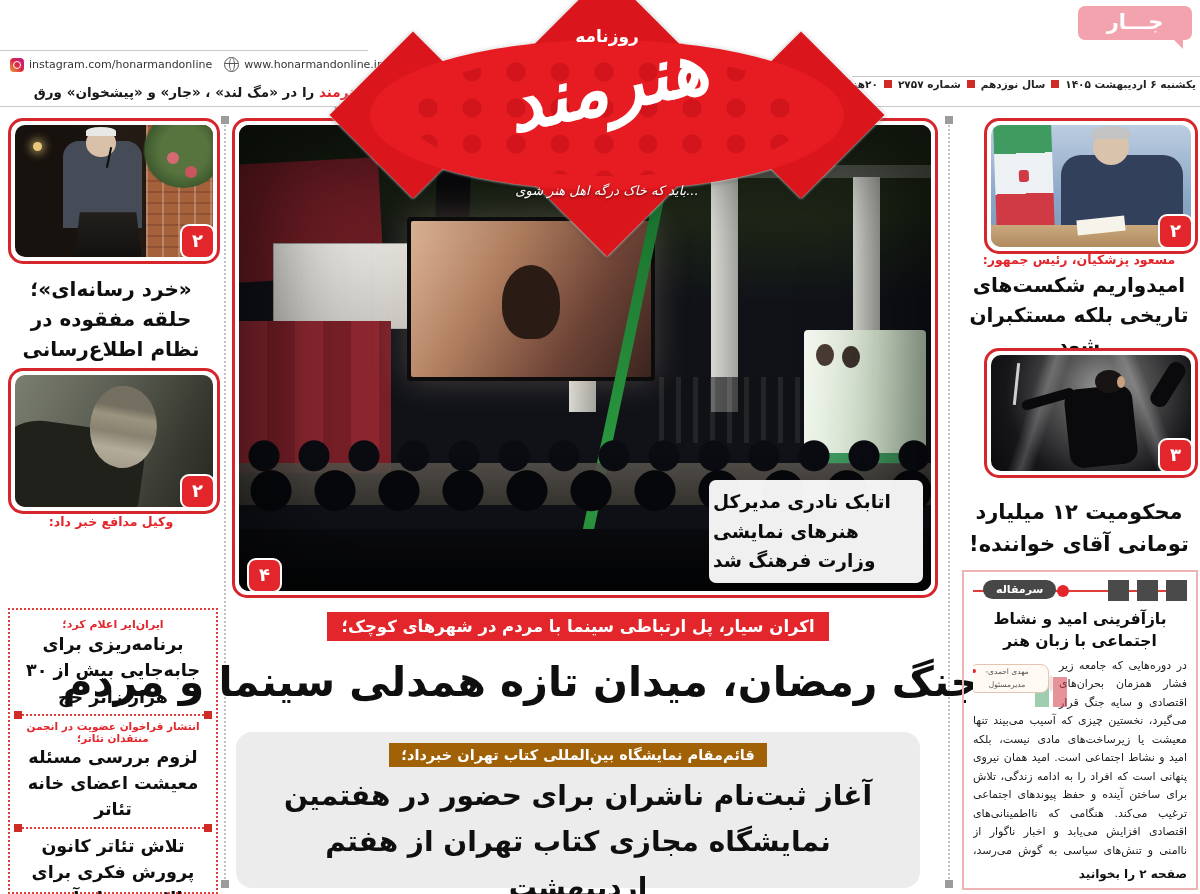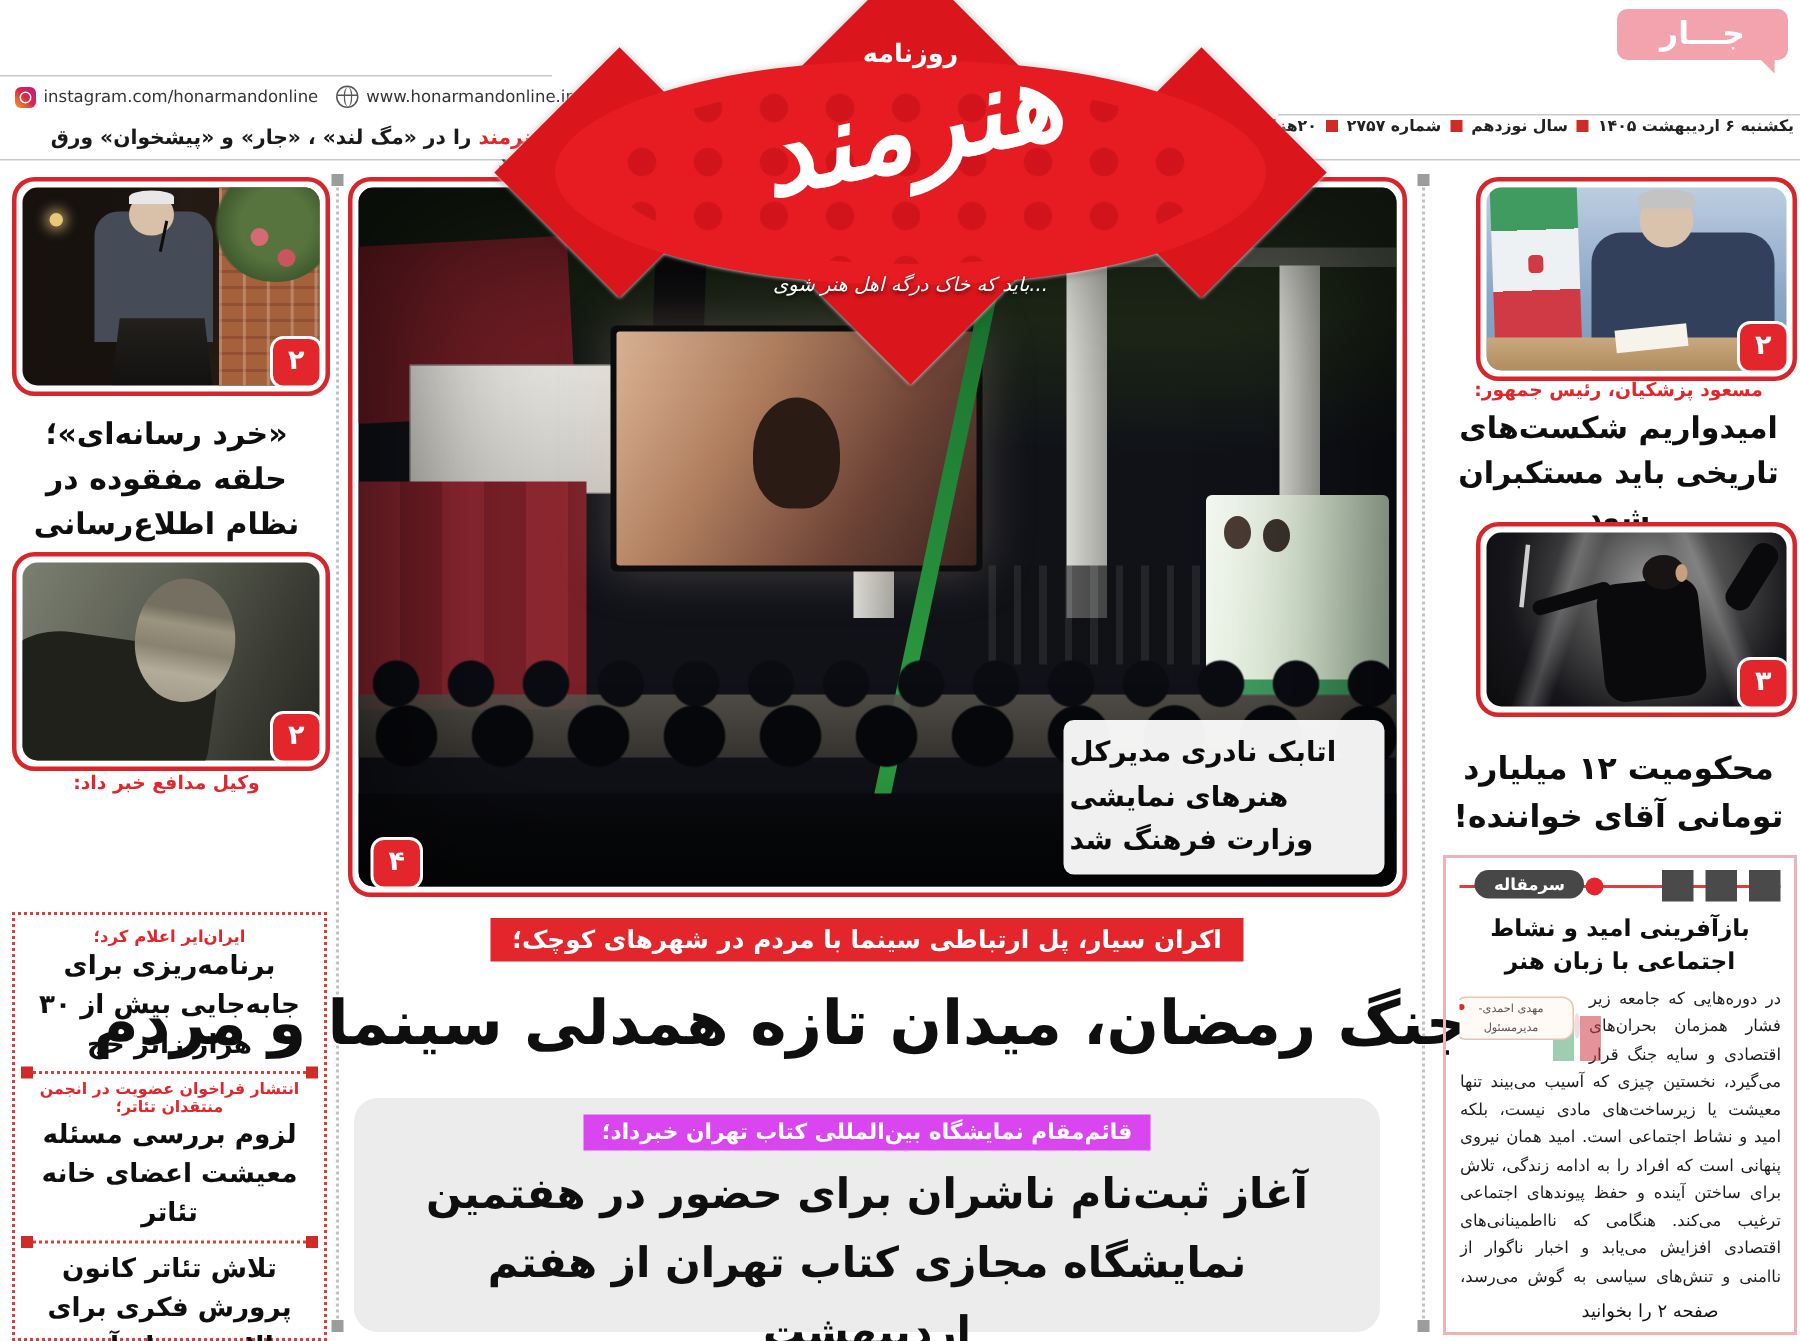--- a/index.html
+++ b/index.html
@@ -124,21 +124,21 @@
   .mp-caption{position:absolute;right:8px;bottom:8px;width:206px;padding:7px 4px;
      background:rgba(253,253,253,.95);border-radius:7px;font-size:18.5px;font-weight:bold;
      text-align:left;direction:rtl;line-height:1.6;color:#0c0c0c;}
   .c-kick{position:absolute;left:232px;top:612px;width:692px;text-align:center;}
   .c-kick span{display:inline-block;background:#e2262b;color:#fff;font-weight:bold;font-size:16.5px;
      padding:5px 14px;direction:rtl;}
   .c-hl{position:absolute;left:180px;top:652px;width:800px;font-size:41px;white-space:nowrap;
         letter-spacing:-.5px;}
   .bookbox{position:absolute;left:236px;top:732px;width:684px;height:156px;background:#ececec;
            border-radius:16px;text-align:center;}
-  .bookbox .bk-kick{display:inline-block;margin-top:11px;background:#d946ef;color:#fff;
+  .bookbox .bk-kick{display:inline-block;margin-top:11px;background:#a16207;color:#fff;
            font-weight:bold;font-size:14.5px;padding:4px 12px;direction:rtl;}
   .bk-hl{margin:6px auto 0;width:88%;font-size:28px;line-height:1.65;}
 
   
   .r-kick1{left:966px;top:252px;width:226px;font-size:12.5px;}
   .r-hl1{left:960px;top:270px;width:238px;font-size:20px;}
   .r-kick2{left:964px;top:480px;width:230px;font-size:11.5px;}
   .r-hl2{left:958px;top:497px;width:242px;font-size:21px;}
   .edbox{position:absolute;left:962px;top:570px;width:214px;height:302px;border:2px solid #efb3b6;
          padding:7px 9px;display:flex;flex-direction:column;}
@@ -158,21 +158,21 @@
          background:linear-gradient(180deg,#e6edf3 0 38%,#c6cfd6 38% 56%,#a0a6a8 56% 100%);}
   .ed-ph::before{content:'';position:absolute;left:2px;top:0;width:14px;height:30px;
          background:rgba(207,58,68,.55);}
   .ed-ph::after{content:'';position:absolute;right:2px;top:0;width:14px;height:30px;
          background:rgba(63,155,95,.5);}
   .ed-ph-head{position:absolute;left:27%;top:10%;width:46%;height:44%;border-radius:50%;background:#d8bfa6;}
   .ed-author{position:relative;display:inline-block;margin-top:3px;font-size:7.5px;color:#555;
          border:1px solid #e6c4b2;border-radius:8px;padding:1px 8px 1px 4px;background:#fffaf4;direction:rtl;}
   .ed-author::after{content:'';position:absolute;left:2px;top:4px;width:4px;height:4px;
          background:#e2262b;border-radius:50%;}
-  .ed-more{flex:none;font-weight:normal;font-size:12px;color:#111;text-align:center;direction:rtl;margin-top:3px;margin-left:40px;}
+  .ed-more{flex:none;font-weight:bold;font-size:12px;color:#111;text-align:right;direction:rtl;margin-top:3px;margin-left:40px;}
 
   
   .p-pod{background:linear-gradient(90deg,#17120e 0 30%,#241b14 55%,#20150f 100%);}
   .pd-brick{position:absolute;right:0;top:0;width:34%;height:100%;
      background:repeating-linear-gradient(90deg,rgba(240,220,200,.3) 0 2px,transparent 2px 16px),
                 repeating-linear-gradient(0deg,#a5603c 0 9px,#8f5033 9px 11px);}
   .pd-plant{position:absolute;right:-6%;top:-10%;width:42%;height:58%;border-radius:50%;
      background:radial-gradient(circle,#57743f 0 42%,#3f5a2e 68%,transparent 72%);}
   .pd-plant::after{content:'';position:absolute;left:30%;top:52%;width:12px;height:12px;
      border-radius:50%;background:#d66a72;box-shadow:18px 14px 0 #c9565e;}
@@ -355,21 +355,21 @@
     <div class="pinner p-pez">
       <div class="pz-flag"></div>
       <div class="pz-man"></div>
       <div class="pz-head"></div>
       <div class="pz-desk"></div>
       <div class="pz-paper"></div>
     </div>
     <div class="badge" style="right:2px;bottom:2px;">۲</div>
   </div>
   <div class="kick abs r-kick1">مسعود پزشکیان، رئیس جمهور:</div>
-  <div class="hl abs r-hl1">امیدواریم شکست‌های تاریخی باید مستکبران شود</div>
+  <div class="hl abs r-hl1">امیدواریم شکست‌های تاریخی بلکه مستکبران شود</div>
 
   <div class="pframe" style="left:984px;top:348px;width:200px;height:116px;">
     <div class="pinner p-sing">
       <div class="sg-beam sg-b1"></div>
       <div class="sg-beam sg-b2"></div>
       <div class="sg-arml"></div>
       <div class="sg-armr"></div>
       <div class="sg-torso"></div>
       <div class="sg-head"></div>
       <div class="sg-mic"></div>

